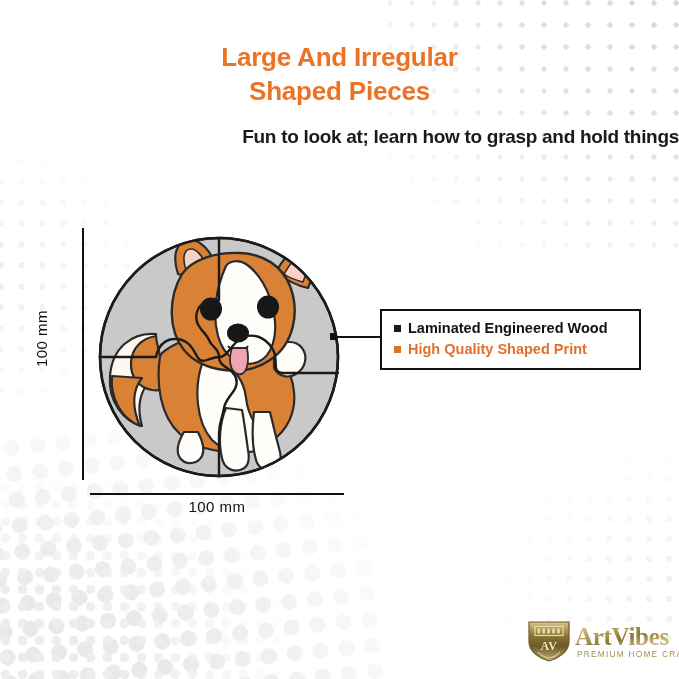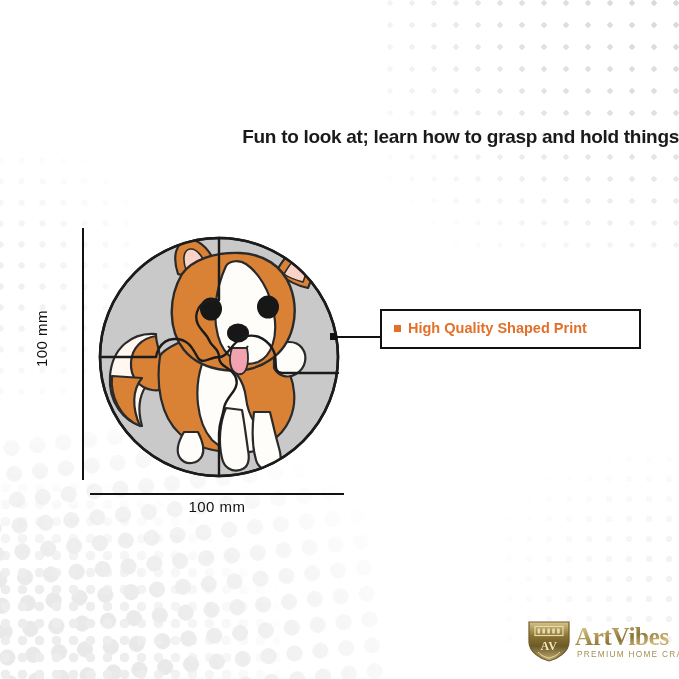--- a/index.html
+++ b/index.html
@@ -132,20 +132,24 @@
 <body>
 
 <div id="stage">
 
   <div class="halftone ht-bl"></div>
   <div class="halftone ht-bl2"></div>
   <div class="halftone ht-tr"></div>
   <div class="halftone ht-lm"></div>
   <div class="halftone ht-rb"></div>
 
+  <div class="title">
+    <div style="color:#EC7326">Large And Irregular</div>
+    <div style="color:#EC7326">Shaped Pieces</div>
+  </div>
   <div class="subtitle">Fun to look at; learn how to grasp and hold things</div>
 
   <div class="dim-v-line"></div>
   <div class="dim-h-line"></div>
   <div class="dim-v-label">100 mm</div>
   <div class="dim-h-label">100 mm</div>
 
   <div class="puzzle">
     <svg viewBox="0 0 242 242" xmlns="http://www.w3.org/2000/svg">
       <defs>
@@ -231,20 +235,24 @@
       </g>
 
       <circle cx="121" cy="121" r="119" fill="none" stroke="#1b1b1b" stroke-width="2.6"></circle>
     </svg>
   </div>
 
   <div class="leader-dot"></div>
   <div class="leader-line"></div>
 
   <div class="callout">
+    <div class="callout-row row-wood">
+      <span class="bullet"></span>
+      <span class="lbl">Laminated Engineered Wood</span>
+    </div>
     <div class="callout-row row-print">
       <span class="bullet"></span>
       <span class="lbl">High Quality Shaped Print</span>
     </div>
   </div>
 
   <div class="logo">
     <svg width="160" height="46" viewBox="0 0 160 46" xmlns="http://www.w3.org/2000/svg">
       <defs>
         <linearGradient id="goldA" x1="0" y1="0" x2="0" y2="1">

